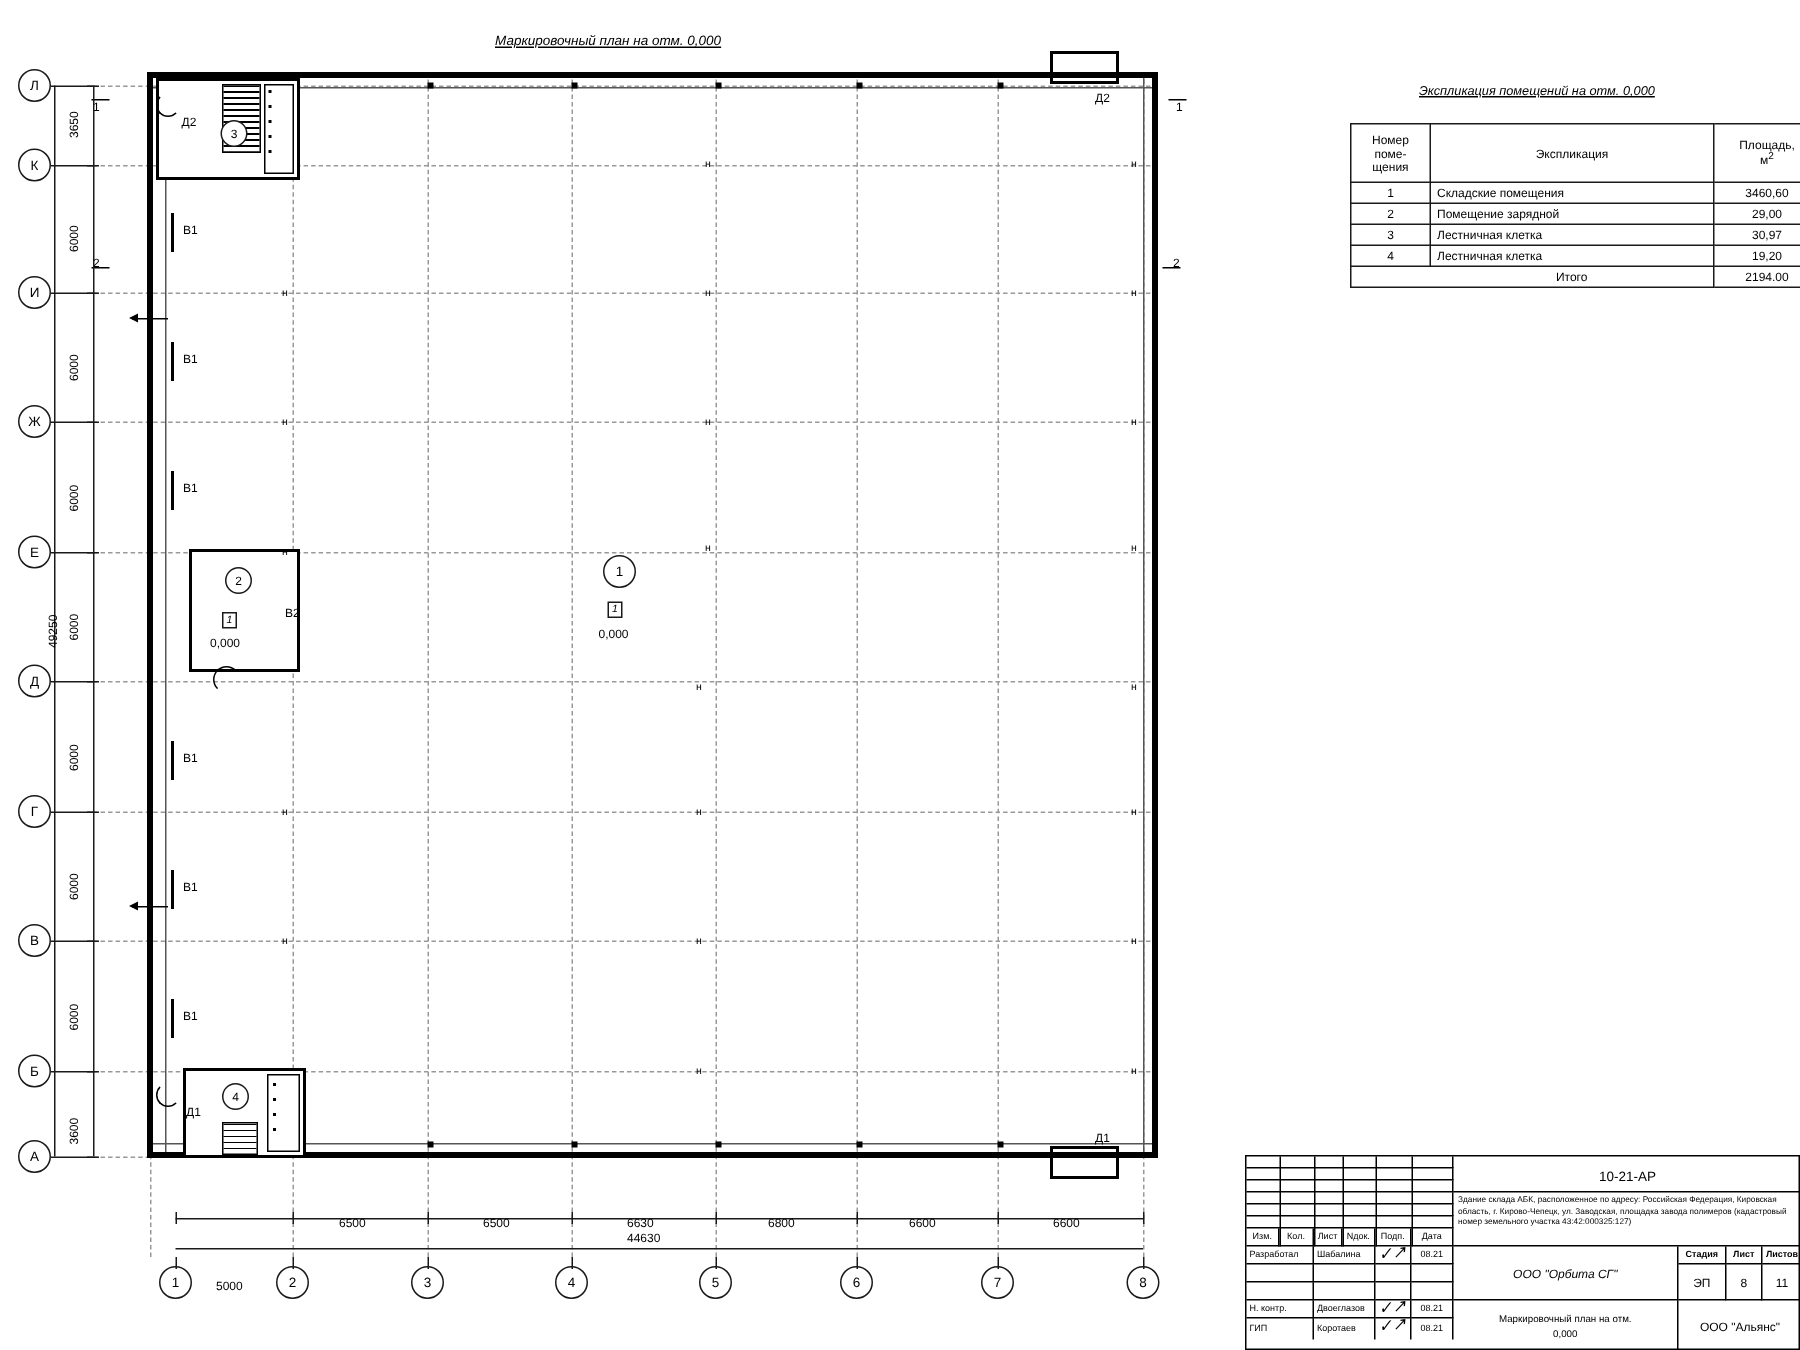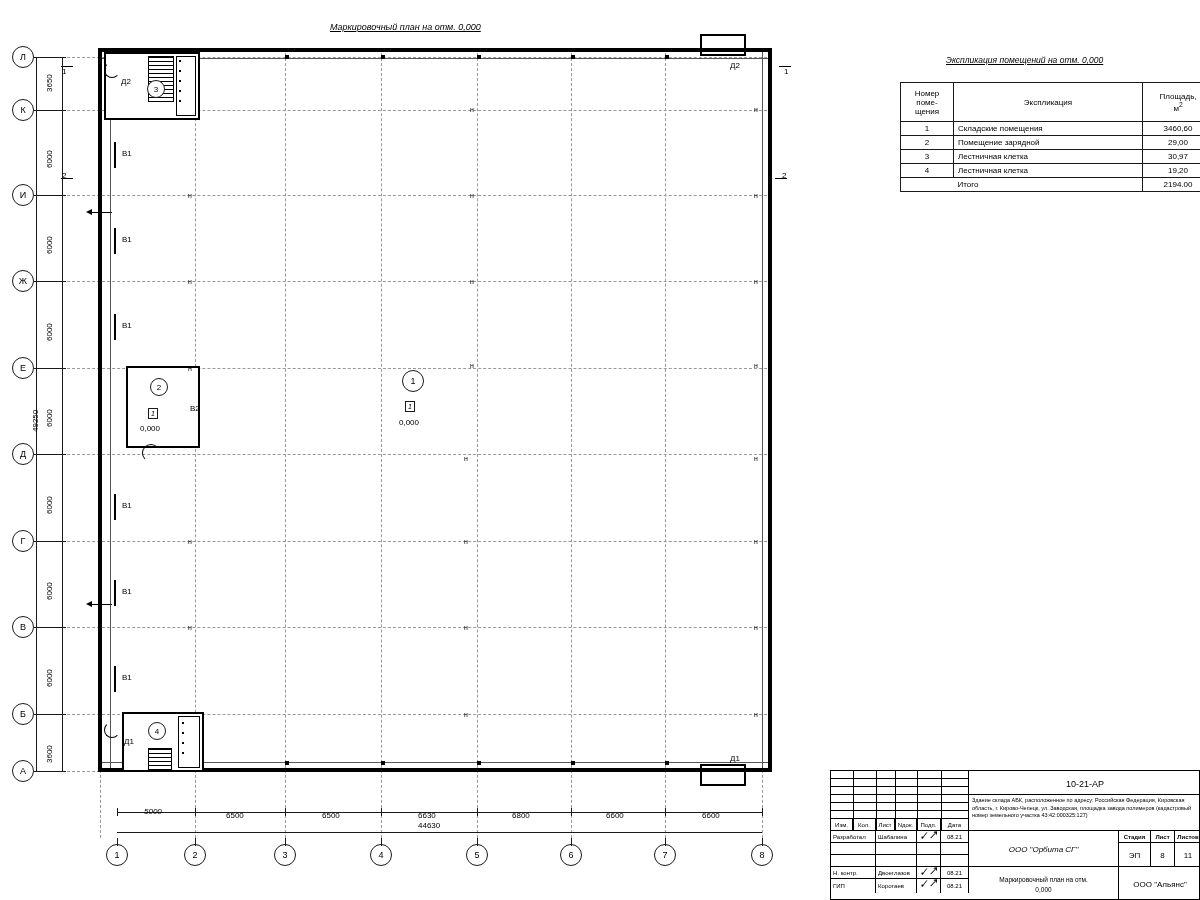--- a/index.html
+++ b/index.html
@@ -88,21 +88,21 @@
     background: #fff;
   }
   .expl-table td, .expl-table th {
     border: 1px solid #1a1a1a;
     padding: 2px 4px;
     font-weight: normal;
     vertical-align: middle;
   }
   .expl-table th { height: 34px; text-align: center; }
   .expl-table td.c { text-align: center; }
-  .expl-table td.r { text-align: left; }
+  .expl-table td.r { text-align: center; }
 
   
   .stamp {
     position: absolute;
     left: 830px; top: 770px;
     width: 370px; height: 130px;
     border: 1px solid #000;
     box-sizing: border-box;
     font-size: 6px;
   }
@@ -397,21 +397,21 @@
   <div class="ln hln" style="left:117px; top:812px; width:645px;"></div>
   <div class="ln vln" style="left:117px; top:808px; height:8px;"></div>
   <div class="ln vln" style="left:195px; top:808px; height:8px;"></div>
   <div class="ln vln" style="left:285px; top:808px; height:8px;"></div>
   <div class="ln vln" style="left:381px; top:808px; height:8px;"></div>
   <div class="ln vln" style="left:477px; top:808px; height:8px;"></div>
   <div class="ln vln" style="left:571px; top:808px; height:8px;"></div>
   <div class="ln vln" style="left:665px; top:808px; height:8px;"></div>
   <div class="ln vln" style="left:762px; top:808px; height:8px;"></div>
 
-  <div class="txt" style="left:144px; top:808px;font-style:italic;">5000</div>
+  <div class="txt" style="left:144px; top:854px;">5000</div>
   <div class="txt" style="left:226px; top:812px;">6500</div>
   <div class="txt" style="left:322px; top:812px;">6500</div>
   <div class="txt" style="left:418px; top:812px;">6630</div>
   <div class="txt" style="left:512px; top:812px;">6800</div>
   <div class="txt" style="left:606px; top:812px;">6600</div>
   <div class="txt" style="left:702px; top:812px;">6600</div>
 
   <div class="ln hln" style="left:117px; top:832px; width:645px;"></div>
   <div class="txt" style="left:418px; top:822px;">44630</div>
 

